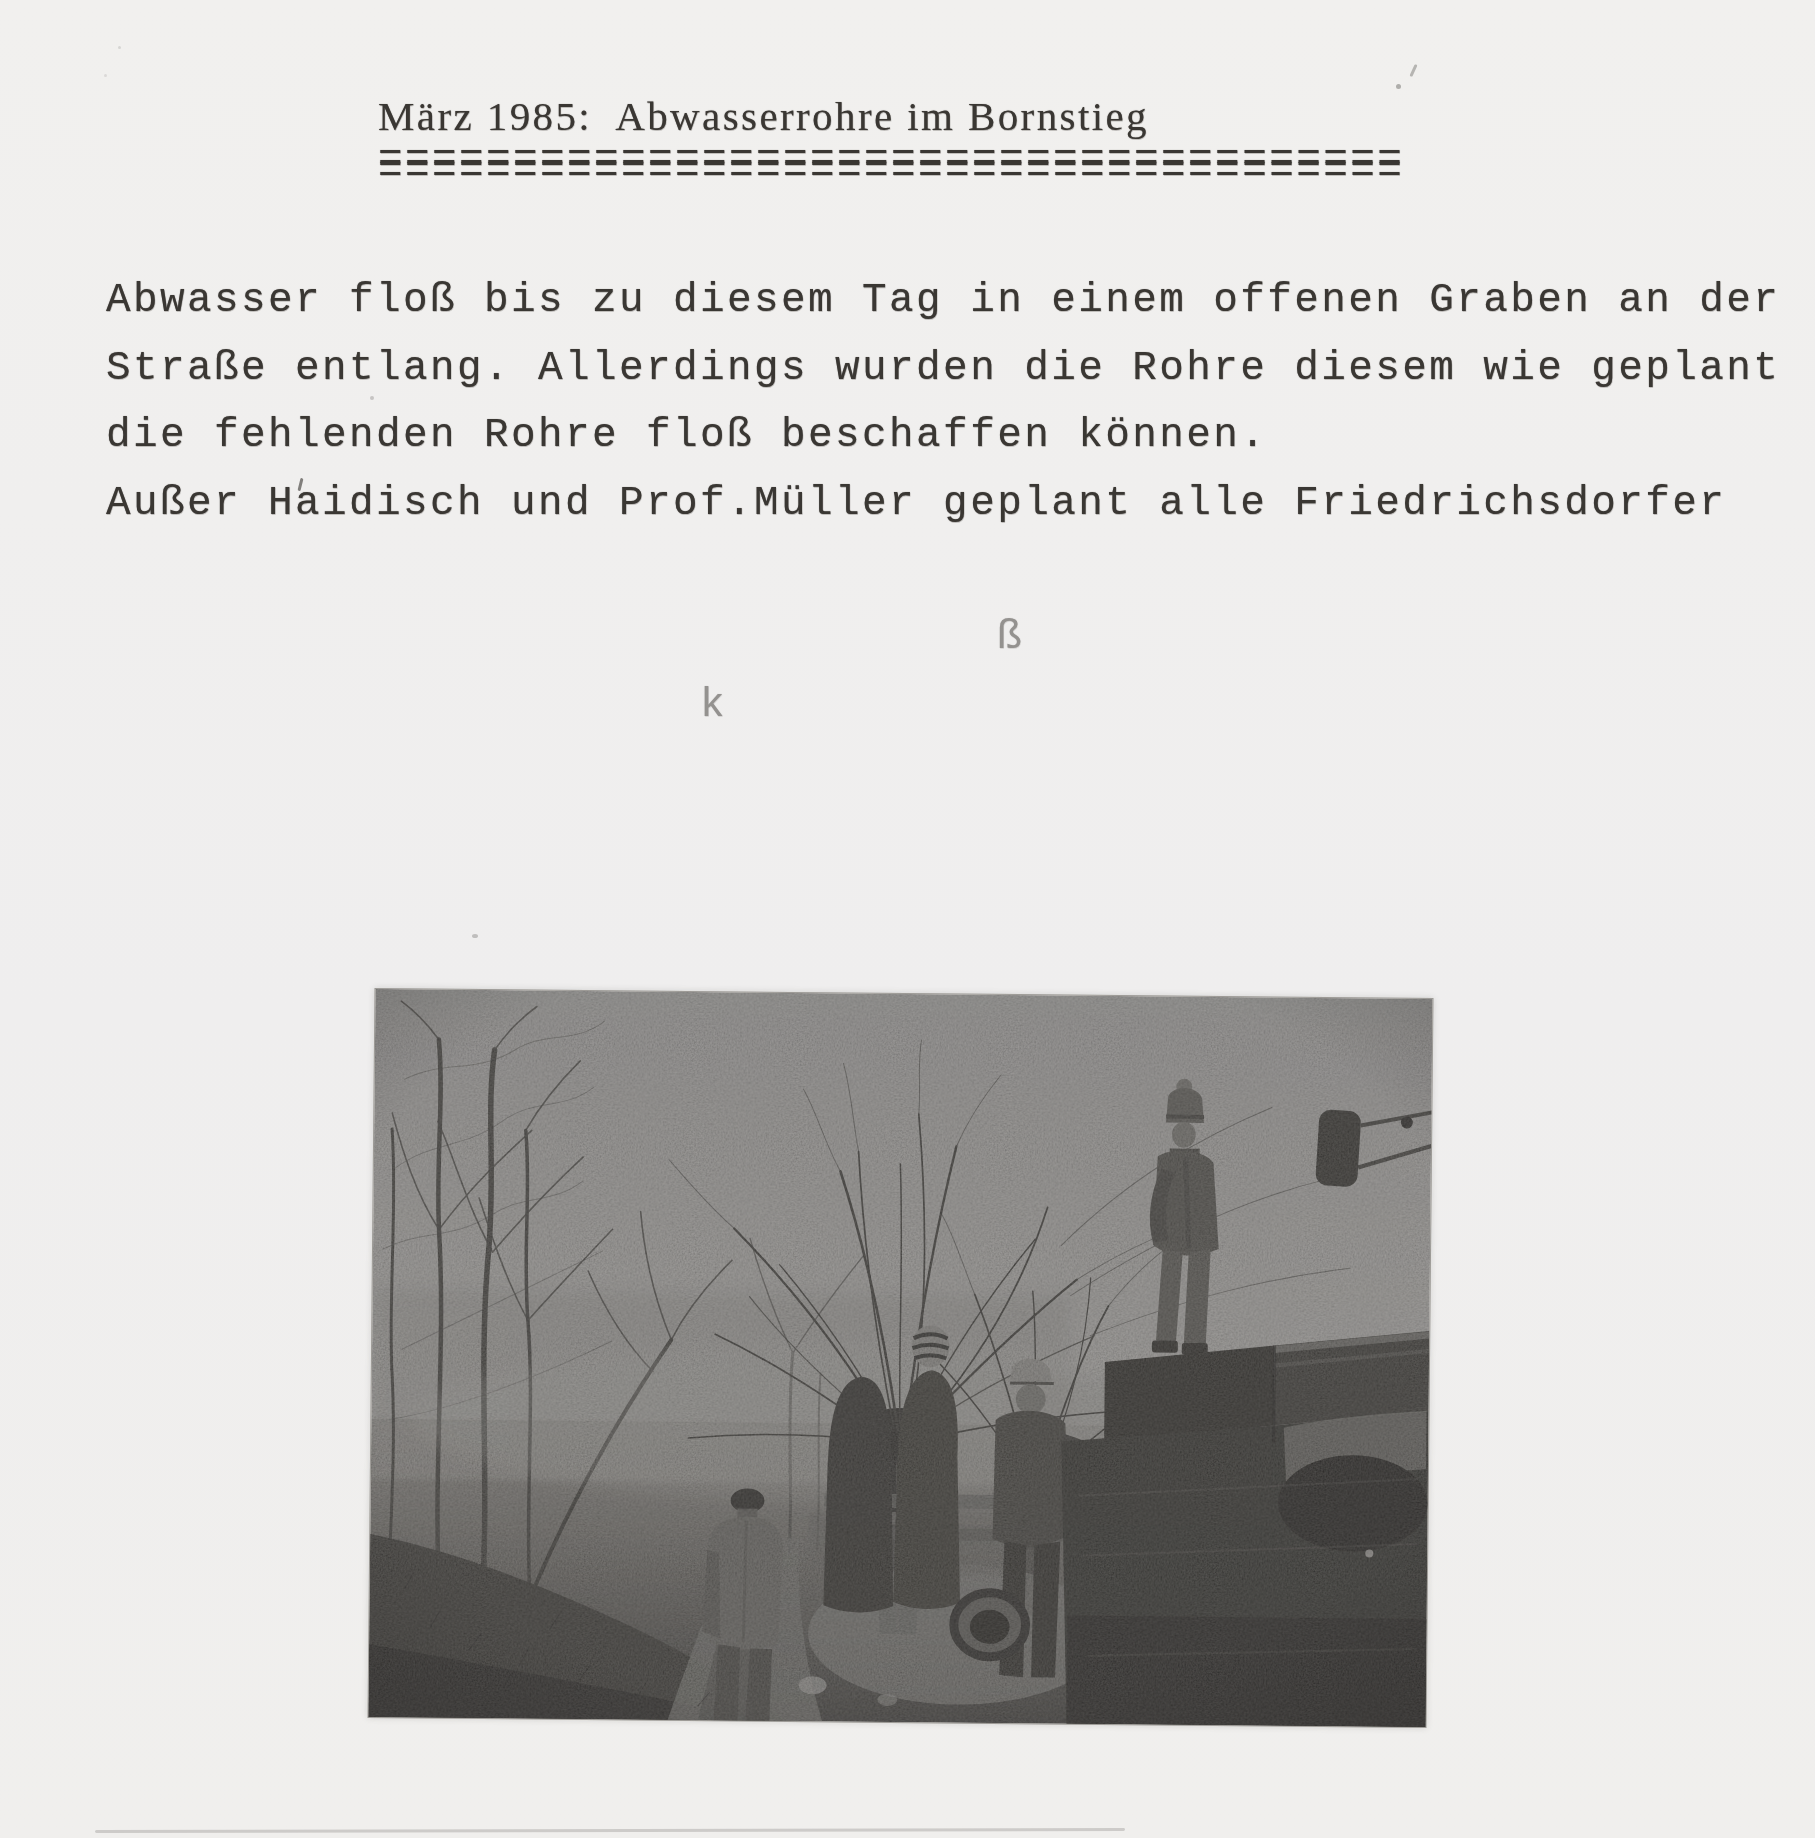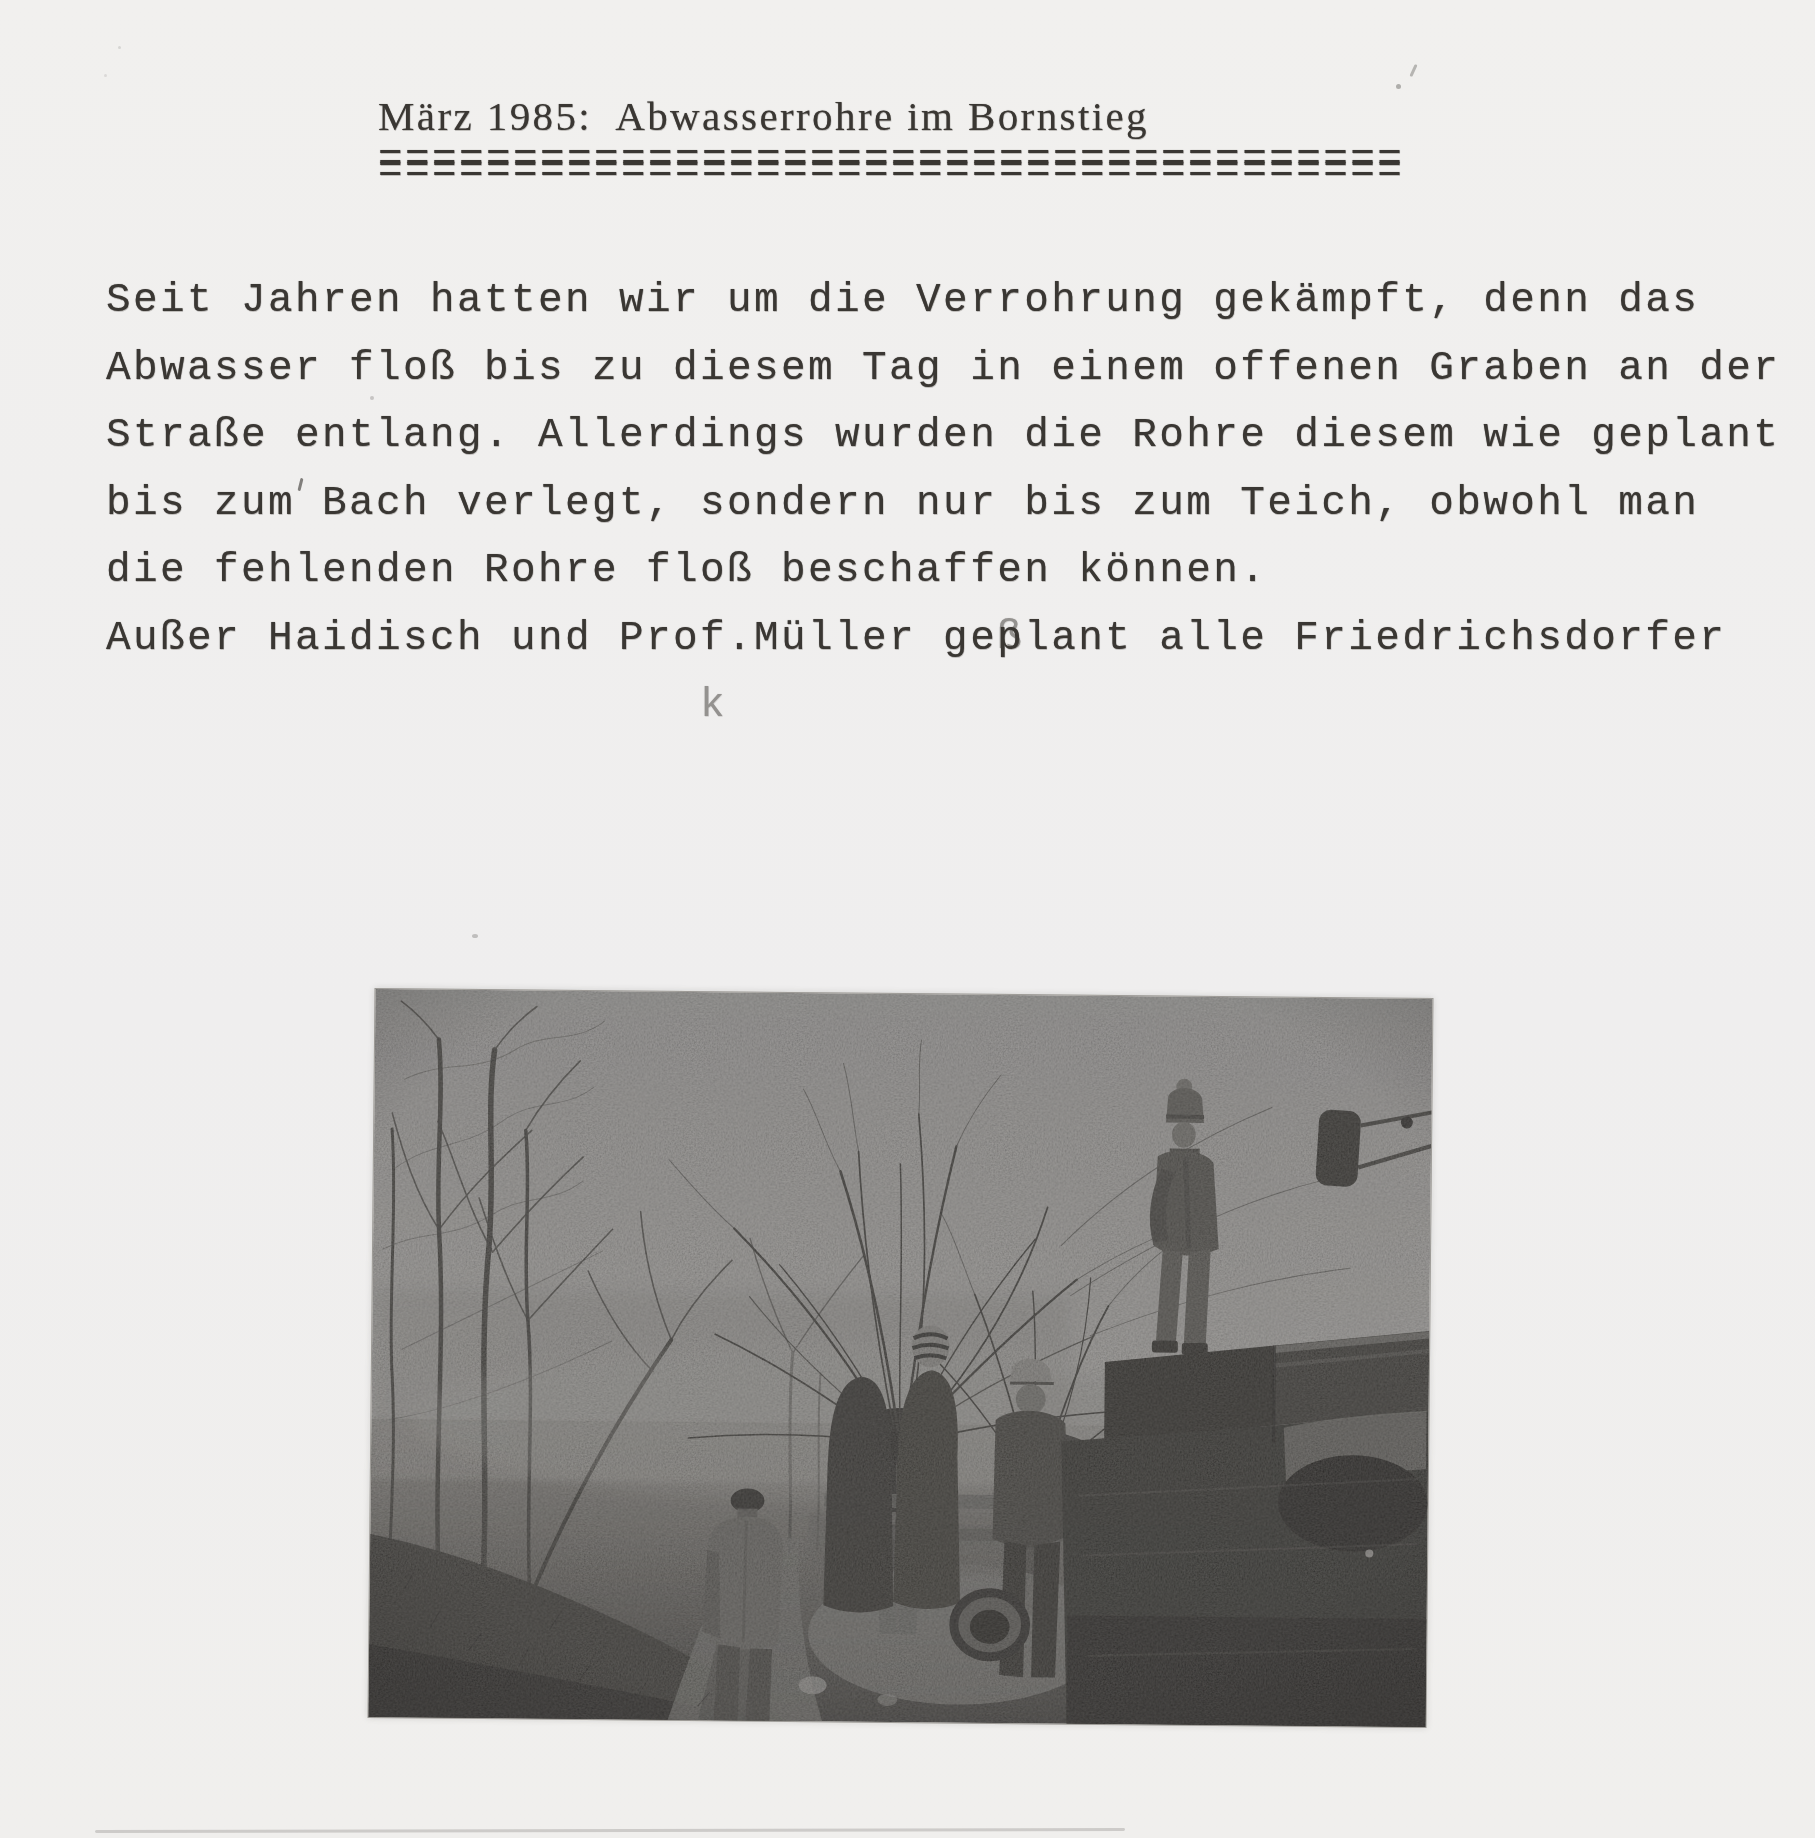--- a/index.html
+++ b/index.html
@@ -42,24 +42,22 @@
 </head>
 <body>
 
 <div class="page">
 
   <h1 class="tw title">März 1985:  Abwasserrohre im Bornstieg</h1>
   <div class="tw uline u1">======================================</div>
   <div class="tw uline u2">======================================</div>
 
   <div class="bodytext">
-    <div class="tw line">Seit Jahren hatten wir um die Verrohrung gekämpft, denn das</div>
     <div class="tw line">Abwasser floß bis zu diesem Tag in einem offenen Graben an der</div>
     <div class="tw line">Straße entlang. Allerdings wurden die Rohre diesem wie geplant</div>
-    <div class="tw line">bis zum Bach verlegt, sondern nur bis zum Teich, obwohl man</div>
     <div class="tw line">die fehlenden Rohre floß beschaffen können.</div>
     <div class="tw line">Außer Haidisch und Prof.Müller geplant alle Friedrichsdorfer</div>
   </div>
 
   <span class="tw ghost g1">ß</span>
   <span class="tw ghost g2">k</span>
   <div class="tick"></div>
 
   <figure class="photo">
     <svg viewBox="0 0 1060 728" preserveAspectRatio="none" role="img" aria-label="Schwarzweiß-Foto: Männer verlegen Abwasserrohre an einem offenen Graben unter kahlen Kopfweiden; rechts ein Lkw, auf dessen Ladefläche ein Mann mit Bommelmütze steht.">

